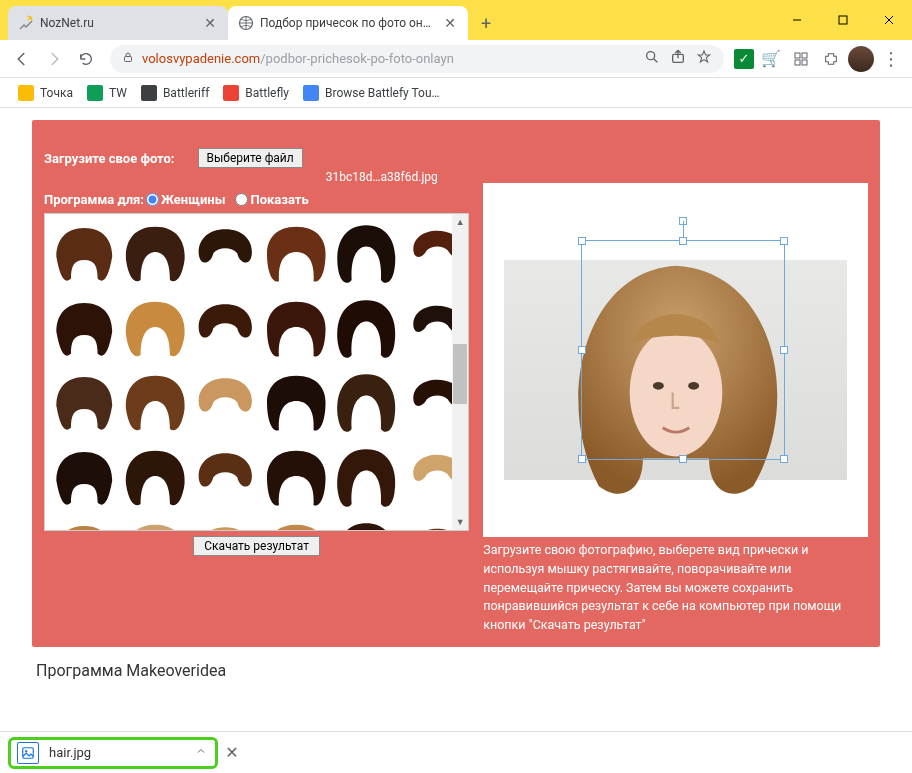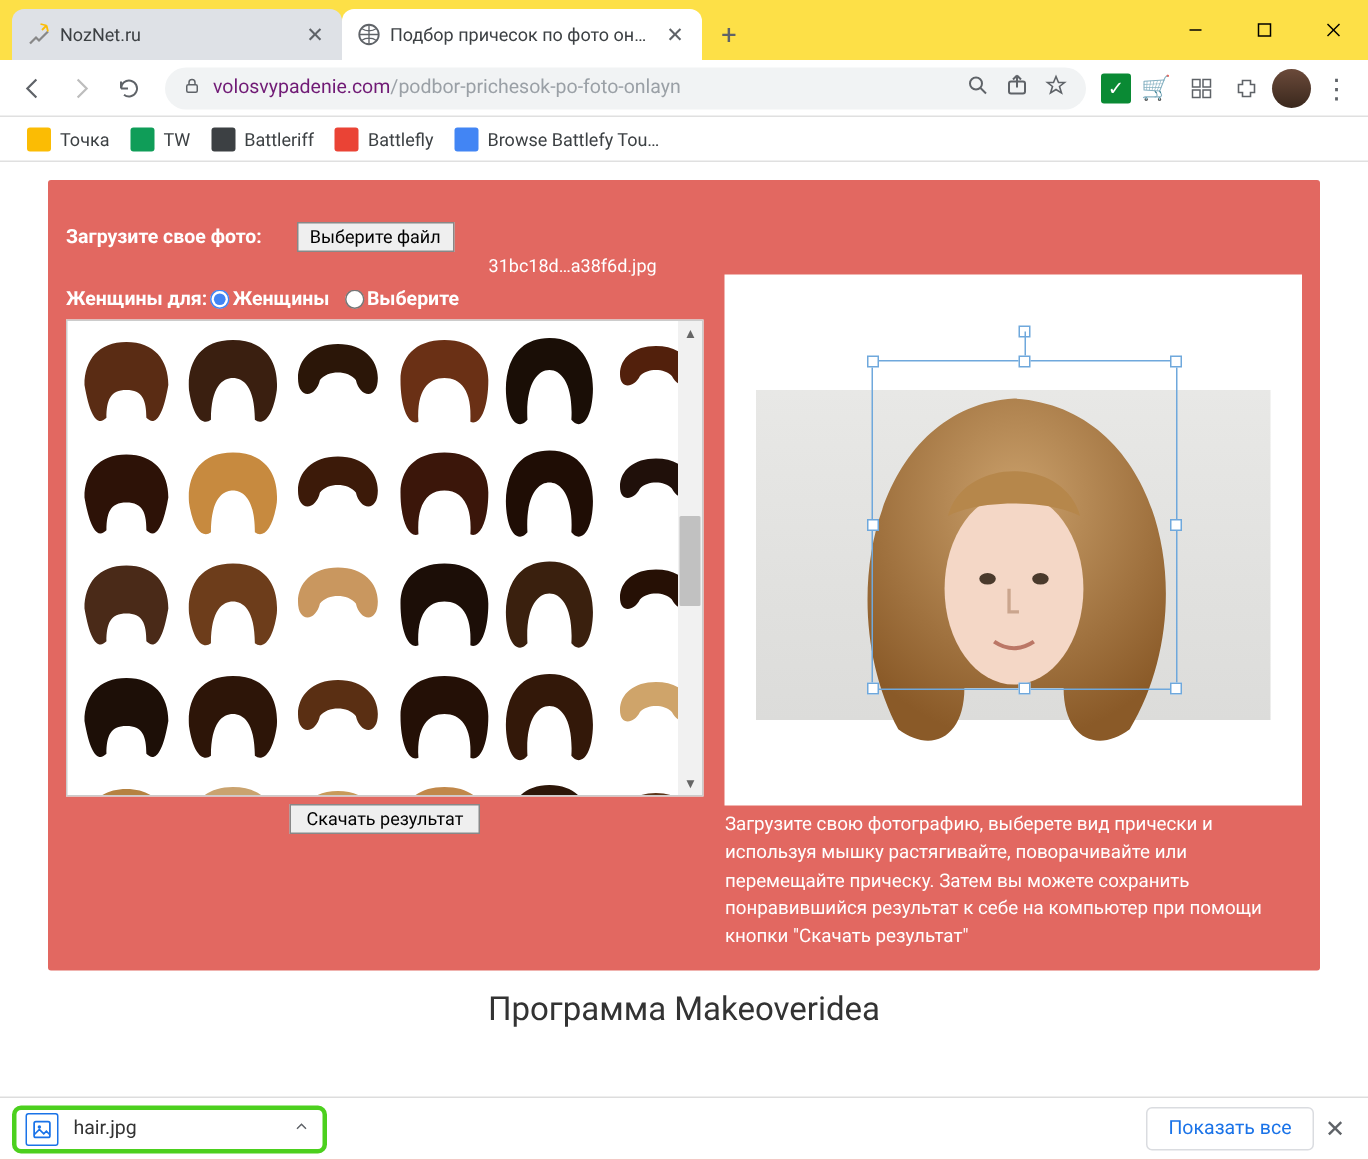--- a/index.html
+++ b/index.html
@@ -58,31 +58,31 @@
 
     .photo-box { background: #fff; padding: 10px; height: 354px; position: relative; margin-bottom: 4px; margin-top:-30px;}
     .photo-inner { position: relative; width: 100%; height: 100%; display:flex; align-items:center; justify-content:center; }
     .photo { width: 94%; height: 66%; margin-top:20px; background: linear-gradient(#e8e8e6, #dcdcda); position: relative; }
     .face { position:absolute; left:50%; top:50%; transform:translate(-50%,-46%); width:66%; height:130%; }
     .sel-box { position: absolute; border: 1px solid #6fa8dc; }
     .sel-handle { position: absolute; width: 8px; height: 8px; background: #fff; border: 1px solid #6fa8dc; }
 
     .instructions { color: #fff; font-size: 12.5px; line-height: 1.5; }
 
-    .section-title { font-size: 22px; color: #333; margin: 14px 4px 4px; font-weight: 400; text-align: center; }
+    .section-title { font-size: 16px; color: #333; margin: 14px 4px 4px; font-weight: 400; }
 
     
     .dl-shelf { position: absolute; bottom: 0; left: 0; right: 0; height: 42px; background: #fff; border-top: 1px solid #ddd; display: flex; align-items: center; padding: 0 8px; }
     .dl-chip { display: flex; align-items: center; gap: 10px; border: 3px solid #4cd01e; border-radius: 6px; padding: 2px 8px 2px 6px; height: 32px; width: 210px; font-size: 13px; color: #333; }
     .dl-chip .ficon { width: 22px; height: 22px; color: #1a73e8; display:flex;align-items:center;justify-content:center; border:1px solid #1a73e8; border-radius:2px;}
     .dl-chip .chev { margin-left: auto; color: #5f6368; }
     .show-all { margin-left: auto; border: 1px solid #dadce0; background: #fff; color: #1a73e8; padding: 6px 14px; border-radius: 4px; font-size: 13px; cursor: pointer; }
     .shelf-close { width: 28px; color: #5f6368; display:flex;align-items:center;justify-content:center; font-size:16px; cursor:pointer; }
 
-    .dom { color:#701a75 }
+    .dom { color:#c2410c }
     .path { color:#9aa0a6 }
     .url-full{ white-space:nowrap; }
 
     
     .hair-svg { width:100%; height:100%; }
   </style>
 </head>
 <body>
 
 <div class="browser-titlebar">
@@ -208,25 +208,25 @@
 </div>
 
 <div class="page">
   <div class="widget">
     <div class="widget-top">
       <span>Загрузите свое фото:</span>
       <button class="file-btn">Выберите файл</button>
       <span class="file-name">31bc18d…a38f6d.jpg</span>
     </div>
     <div class="radio-row">
-      <span>Женщины для:</span>
+      <span>Программа для:</span>
       <input type="radio" checked="" style="">
         <span class="radio-lab">Женщины</span>
       <input type="radio" style="">
-        <span class="radio-lab">Выберите</span>
+        <span class="radio-lab">Показать</span>
     </div>
 
     <div class="cols">
       <div class="left-col">
         <div class="hair-box">
           <div class="hair-scroll">
             <div class="hair-grid" id="hair-grid">
                 <div class="hair-item"><svg class="hair-svg" viewBox="0 0 100 100">
                     <path d="M50 12C78 12 92 30 92 55 86 90 78 96 70 88 70 70 66 60 50 60 34 60 30 70 30 88 22 96 14 90 8 55 8 30 22 12 50 12Z" fill="#5a2c14"></path>
                     <path d="M50 12C78 12 92 30 92 55 86 90 78 96 70 88 70 70 66 60 50 60 34 60 30 70 30 88 22 96 14 90 8 55 8 30 22 12 50 12Z" fill="url(#shine0)" opacity="0.25"></path>
@@ -413,15 +413,14 @@
           <rect x="3" y="3" width="18" height="18" rx="2" fill="none" stroke="#1a73e8" stroke-width="2"></rect>
           <circle cx="9" cy="9" r="2" fill="#1a73e8"></circle>
           <path d="M3 18l6-6 5 5 3-3 4 4" fill="none" stroke="#1a73e8" stroke-width="2"></path>
         </svg>
       </span>
     <span>hair.jpg</span>
     <span class="chev"><svg width="12" height="12" viewBox="0 0 24 24">
           <path d="M6 15l6-6 6 6" stroke="#5f6368" stroke-width="2" fill="none"></path>
         </svg></span>
   </div>
-  <button class="show-all">Показать все</button>
   <div class="shelf-close">✕</div>
 </div>
 
 </body></html>

